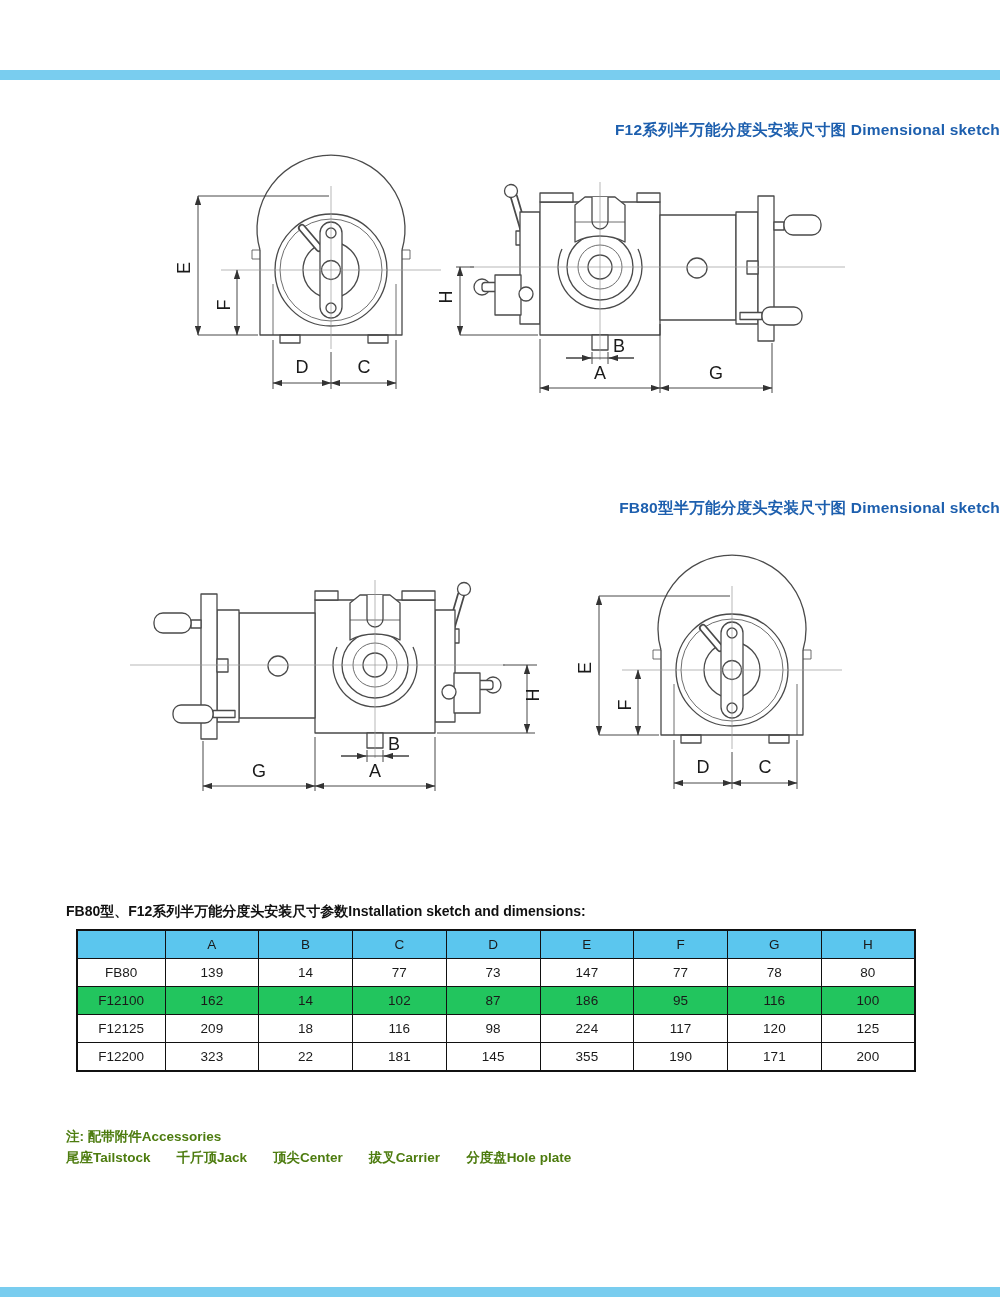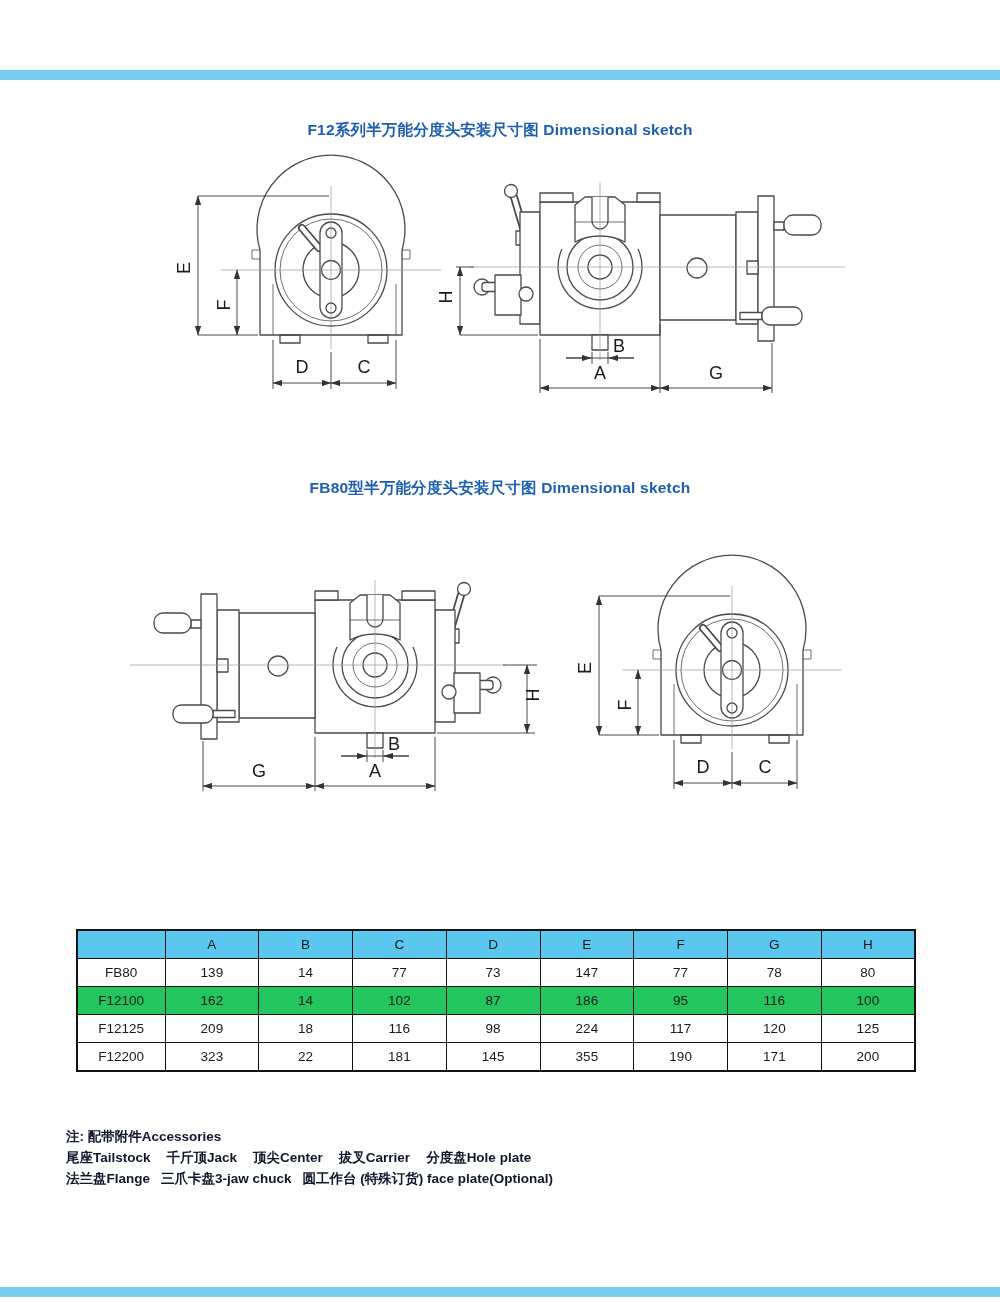--- a/index.html
+++ b/index.html
@@ -1,46 +1,46 @@
 <!DOCTYPE html>
 <html><head>
 <meta charset="utf-8">
 <style>
   html,body{margin:0;padding:0;background:#fff;}
   .page{position:relative;width:1000px;height:1302px;background:#fff;overflow:hidden;
         font-family:"Liberation Sans",sans-serif;color:#1a1a1a;}
   .accent-bar{position:absolute;left:0;width:1000px;height:10px;background:#79cdef;}
   .accent-bar.top{top:70px;}
   .accent-bar.bottom{top:1287px;}
-  .section-title{position:absolute;left:0;width:1000px;text-align:center;
+  .section-title{position:absolute;left:0;width:1000px;text-align:right;
         font-size:15.5px;font-weight:600;color:#1d5fae;letter-spacing:.2px;}
   #title1{top:120px;}
-  #title2{top:478px;}
+  #title2{top:498px;}
   .drawings{position:absolute;left:0;top:0;width:1000px;height:1302px;}
   
   .ol{stroke:#4a4a4a;stroke-width:1.3;fill:none;stroke-linejoin:round;}
   .olf{stroke:#4a4a4a;stroke-width:1.3;fill:#fff;stroke-linejoin:round;}
   .thin{stroke:#4a4a4a;stroke-width:.8;fill:none;}
   .cl{stroke:#9a9a9a;stroke-width:.7;fill:none;}
   .dim{stroke:#333;stroke-width:.9;fill:none;}
   .lever{stroke:#4a4a4a;stroke-width:8;stroke-linecap:round;fill:none;}
   .leverin{stroke:#fff;stroke-width:4.5;stroke-linecap:round;fill:none;}
   svg text{font-family:"Liberation Sans",sans-serif;font-size:18px;fill:#1a1a1a;stroke:none;}
   
   .caption{position:absolute;left:66px;top:903px;font-size:14px;font-weight:600;color:#111;}
   table.dims-table{position:absolute;left:76px;top:929px;width:840px;border-collapse:collapse;
         table-layout:fixed;border:2.5px solid #111;}
   .dims-table td{border:1.5px solid #111;height:27px;text-align:center;font-size:13.5px;padding:0;
         overflow:hidden;white-space:nowrap;}
   .dims-table tr.head td{background:#5bc6ee;}
   .dims-table tr.alt td{background:#22c55e;}
   
-  .note-line{position:absolute;left:66px;font-size:13.5px;font-weight:600;color:#0f172a;display:flex;}
+  .note-line{position:absolute;left:66px;font-size:13.5px;font-weight:600;color:#4d7c0f;display:flex;}
   #note1{top:1128px;}
-  #note2{top:1149px;gap:16px;}
+  #note2{top:1149px;gap:26px;}
   #note3{top:1170px;gap:11px;}
 </style>
 </head>
 <body>
 
 <div class="page">
 
   <div class="accent-bar top"></div>
 
   <div class="section-title" id="title1">F12系列半万能分度头安装尺寸图 Dimensional sketch</div>
@@ -159,20 +159,21 @@
         <text text-anchor="middle" x="-116" y="112">G</text>
       </g>
     </g>
 
     <g>
       <use href="#front-body" xlink:href="#front-body" transform="translate(732,670)"></use>
       <use href="#front-dims" xlink:href="#front-dims" transform="translate(732,670)"></use>
     </g>
   </svg>
 
+  <div class="caption">FB80型、F12系列半万能分度头安装尺寸参数Installation sketch and dimensions:</div>
 
   <table class="dims-table">
     <colgroup>
       <col style="width:88px">
         <col>
         <col>
         <col>
         <col>
         <col>
         <col>
@@ -241,21 +242,16 @@
   <div class="note-line" id="note1">
     <span>注: 配带附件Accessories</span>
   </div>
   <div class="note-line" id="note2">
     <span>尾座Tailstock</span>
     <span>千斤顶Jack</span>
     <span>顶尖Center</span>
     <span>拔叉Carrier</span>
     <span>分度盘Hole plate</span>
   </div>
-  <div class="note-line" id="note3">
-    <span>法兰盘Flange</span>
-    <span>三爪卡盘3-jaw chuck</span>
-    <span>圆工作台 (特殊订货) face plate(Optional)</span>
-  </div>
 
   <div class="accent-bar bottom"></div>
 
 </div>
 
 </body></html>

